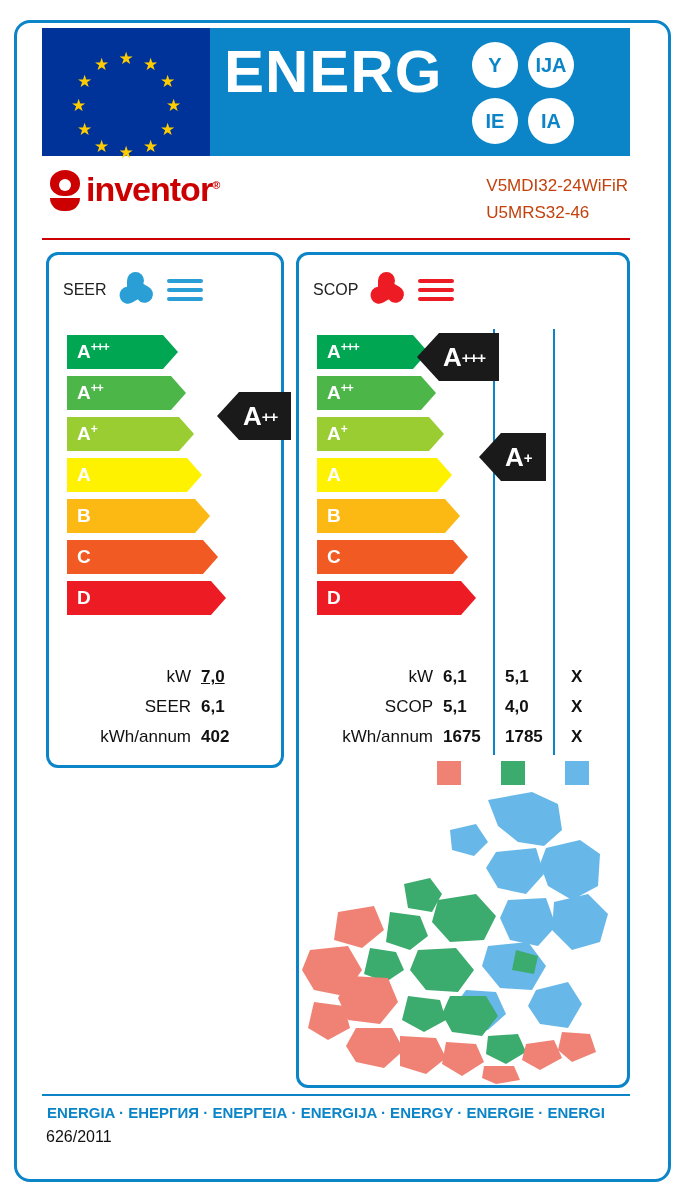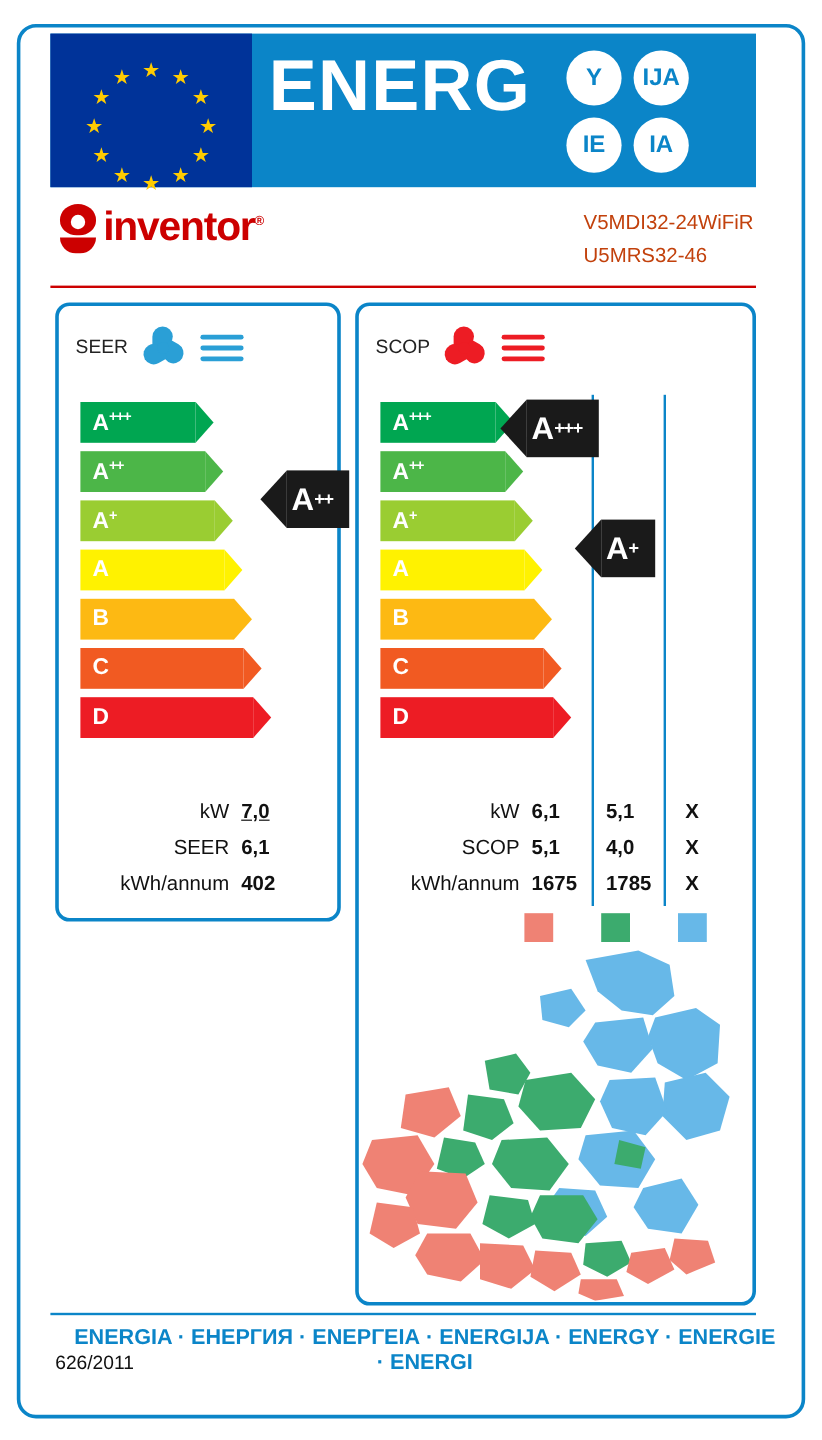--- a/index.html
+++ b/index.html
@@ -316,24 +316,24 @@
 
   
   .hr-blue {
     position: absolute;
     left: 42px; top: 1094px;
     width: 588px; height: 2px;
     background: #0b85c8;
   }
   .footer-langs {
     position: absolute;
-    left: 60px; top: 1104px;
+    left: 32px; top: 1104px;
     width: 588px;
     text-align: center;
-    font-size: 18px;
+    font-size: 15px;
     font-weight: bold;
     color: #0b85c8;
   }
   .footer-reg {
     position: absolute;
     left: 46px; top: 1128px;
     font-size: 16px;
     color: #111111;
   }
 </style>

